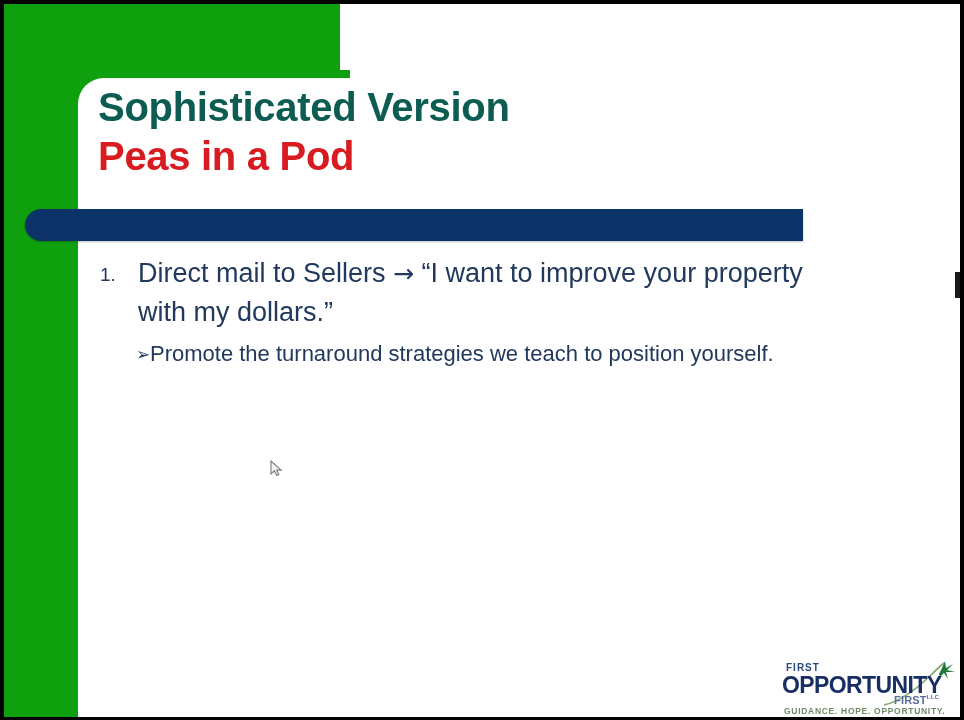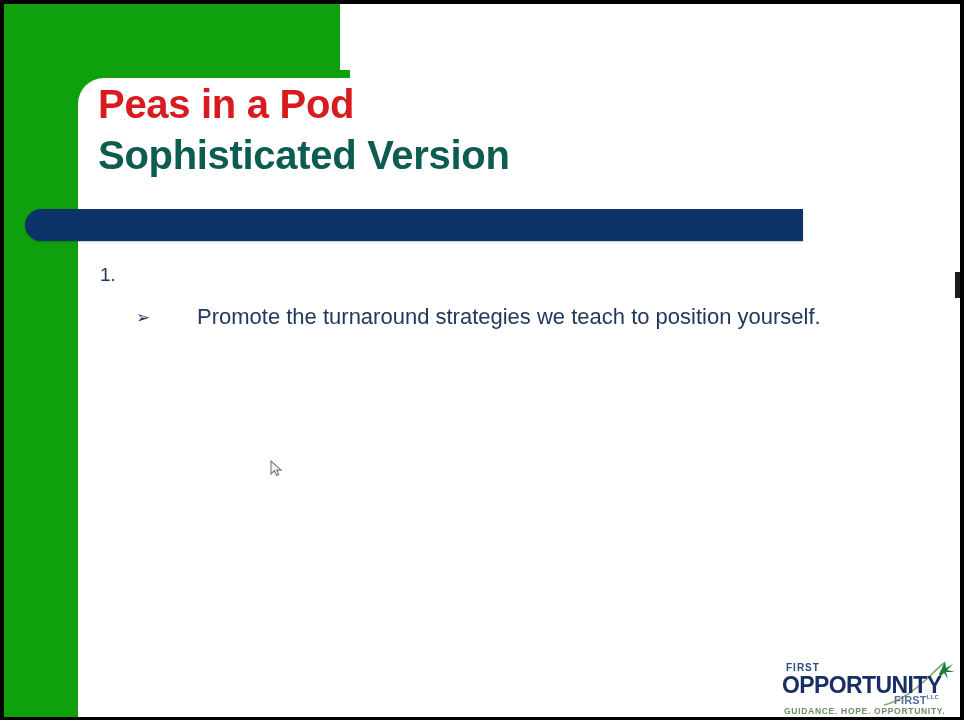--- a/index.html
+++ b/index.html
@@ -157,21 +157,20 @@
     flex: 0 0 58px;
     font-family: "DejaVu Sans", sans-serif;
     font-size: 17px;
     line-height: 34px;
     padding-left: 44px;
     box-sizing: border-box;
   }
   .level2-text {
     flex: 1;
     max-width: 660px;
-    margin-left: 47px;
   }
 
   
   #cursor {
     position: absolute;
     left: 270px;
     top: 460px;
     width: 14px;
     height: 18px;
     z-index: 20;
@@ -252,30 +251,31 @@
 <body>
 
 <div id="slide">
 
   <div id="green-rail"></div>
   <div id="green-block"></div>
   <div id="green-corner"></div>
   <div id="white-round"></div>
 
   <div id="title-area">
+    <div id="title-sub">Sophisticated Version</div>
     <div id="title-main">Peas in a Pod</div>
-    <div id="title-sub">Sophisticated Version</div>
   </div>
 
   <div id="divider-bar"></div>
 
   <div id="content">
 
     <div class="level1">
       <div class="level1-marker">1.</div>
+      <div class="level1-text"><span>Direct mail to Sellers </span><span class="arrow-glyph">→</span><span> “I want to improve your property with my dollars.”</span></div>
     </div>
 
     <div class="level2">
       <div class="level2-marker">➢</div>
       <div class="level2-text">Promote the turnaround strategies we teach to position yourself.</div>
     </div>
 
   </div>
 
   <div id="edge-artifact"></div>

